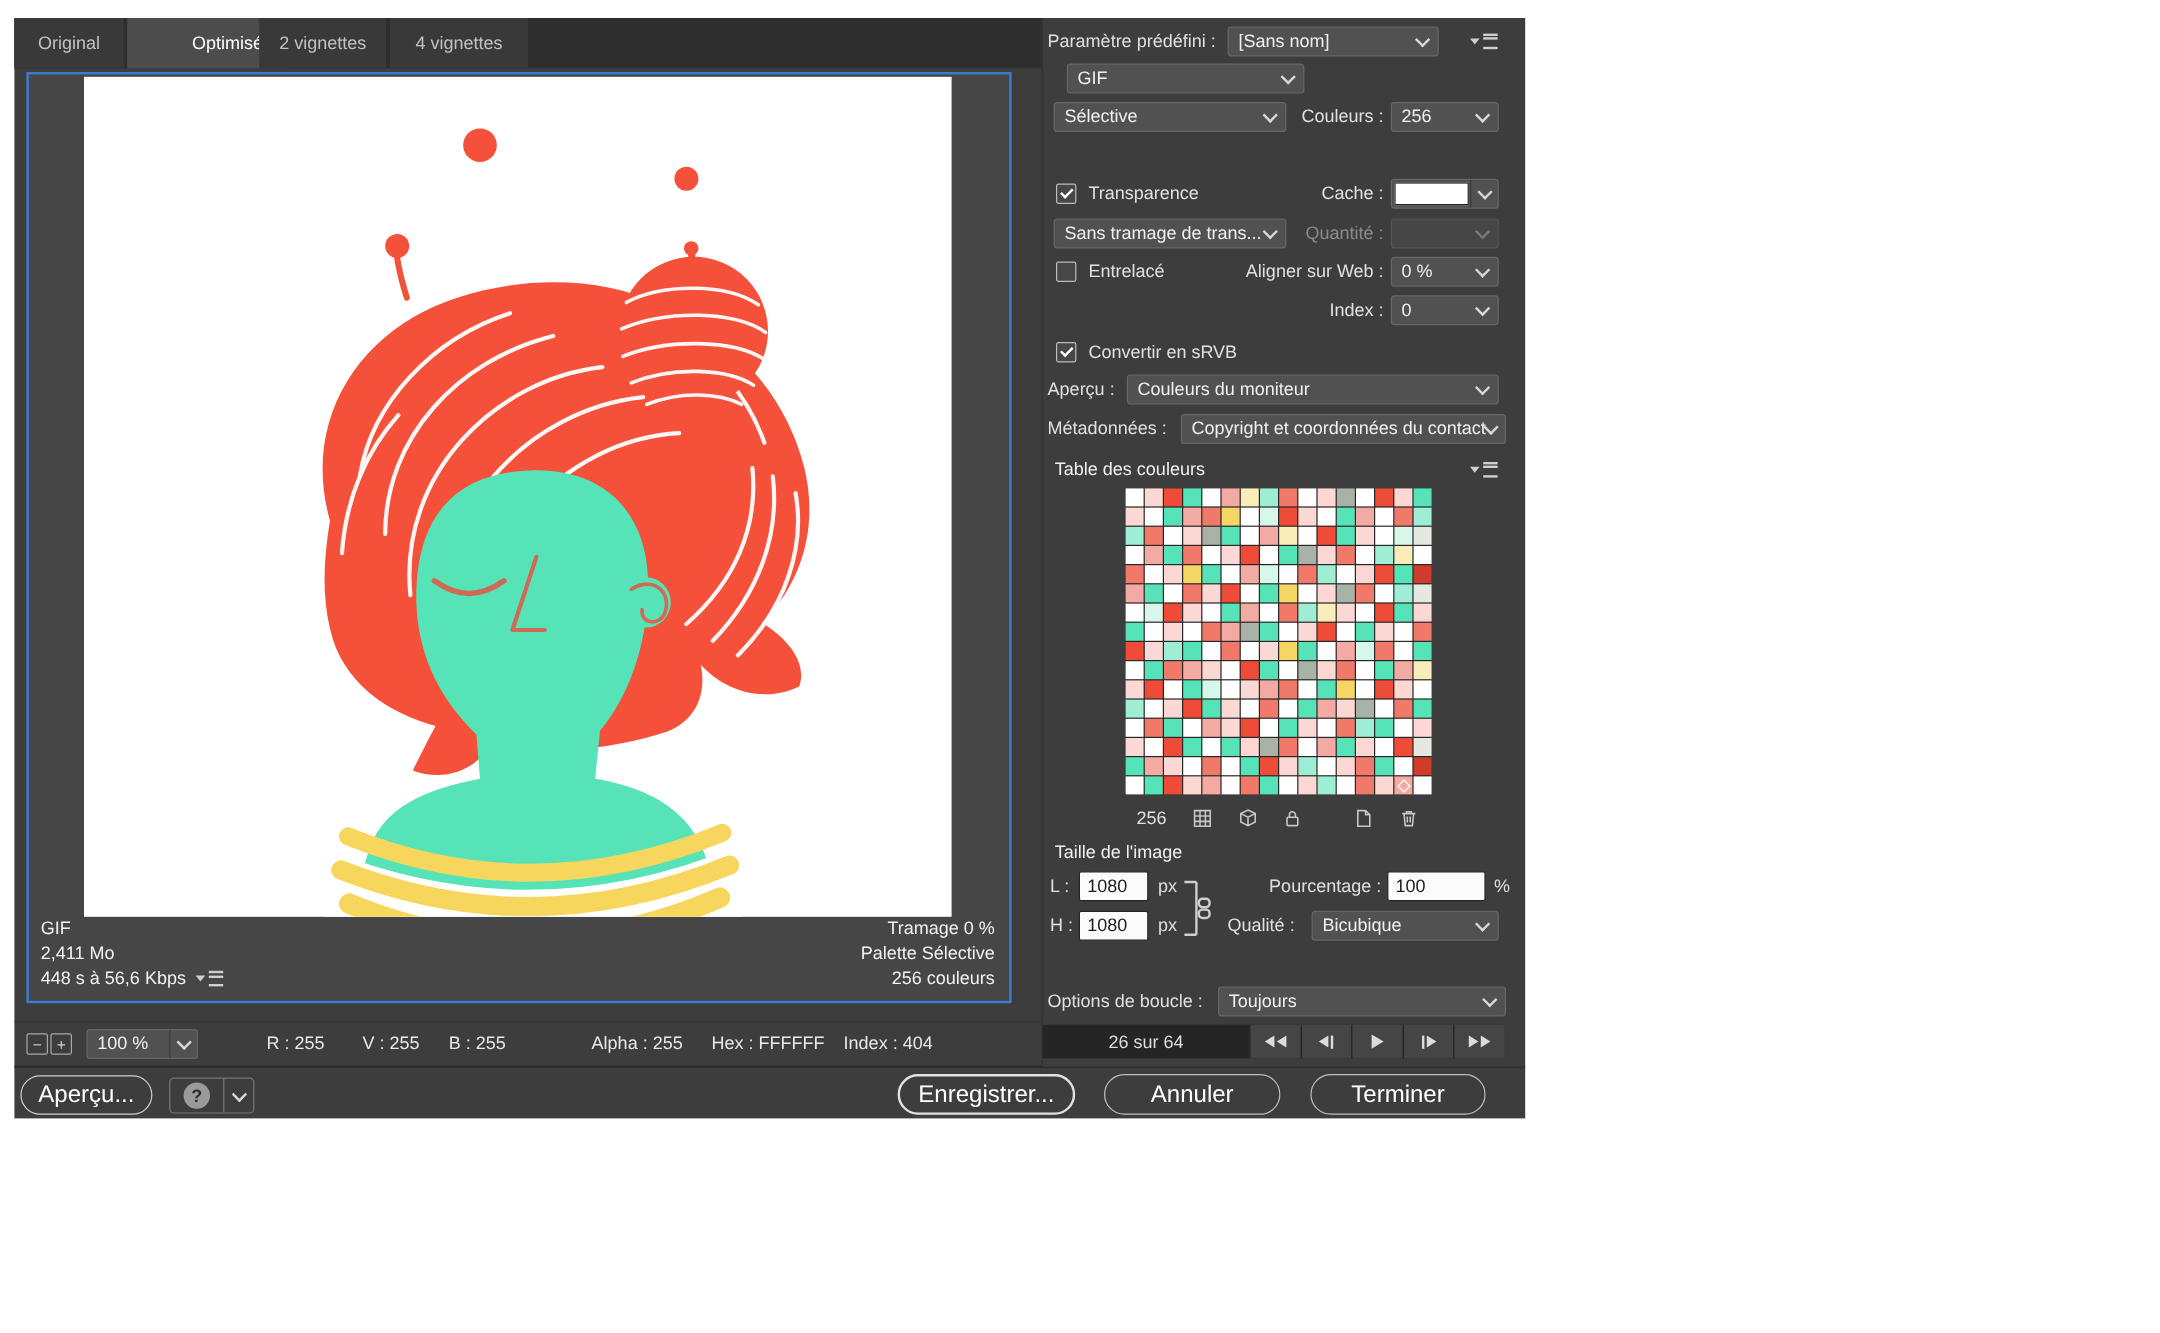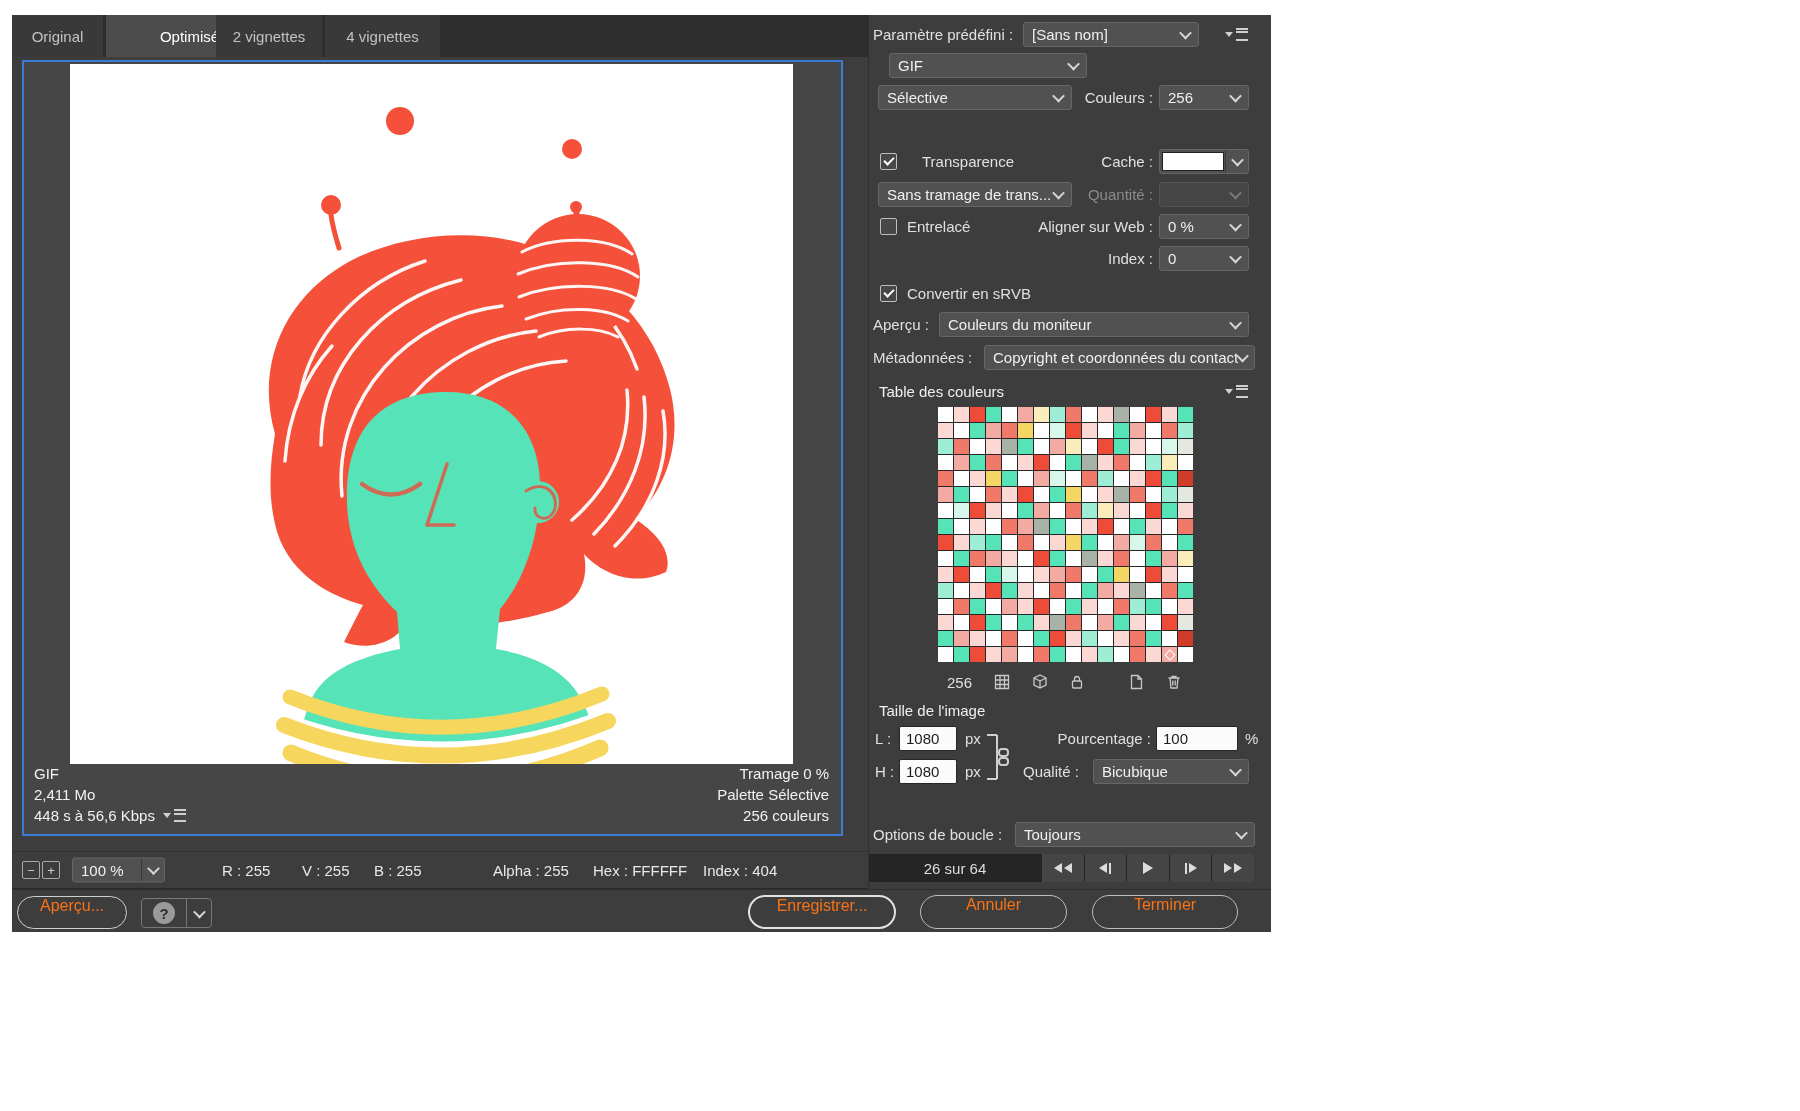--- a/index.html
+++ b/index.html
@@ -77,22 +77,22 @@
   .pb-counter{width:172px;display:flex;align-items:center;justify-content:center;color:#dedede;font-size:15px;}
   .pb-btn{flex:1;display:flex;align-items:center;justify-content:center;gap:1.5px;background:#454545;
           border-left:1px solid #252525;}
   .tl{width:0;height:0;border-top:5px solid transparent;border-bottom:5px solid transparent;border-right:8px solid #dcdcdc;}
   .tr{width:0;height:0;border-top:5px solid transparent;border-bottom:5px solid transparent;border-left:8px solid #dcdcdc;}
   .tr.big{border-top-width:6px;border-bottom-width:6px;border-left-width:10px;}
   .pbar{width:2.5px;height:11px;background:#dcdcdc;}
 
   
   .footer{position:absolute;left:0;top:874px;width:1259px;height:43px;border-top:1px solid #2d2d2d;box-sizing:border-box;}
-  .pill{position:absolute;border-radius:18px;display:flex;align-items:flex-start;justify-content:center;
-        color:#f97316;font-size:16px;background:#3d3d3d;box-sizing:border-box;}
+  .pill{position:absolute;border-radius:18px;display:flex;align-items:center;justify-content:center;
+        color:#ffffff;font-size:20px;background:#3d3d3d;box-sizing:border-box;}
   .combo{position:absolute;left:129px;top:8px;height:30px;border:1px solid #777;border-radius:4px;
          display:flex;align-items:stretch;box-sizing:border-box;}
   .combo-main{width:44px;display:flex;align-items:center;justify-content:center;}
   .globe{width:22px;height:22px;border-radius:50%;background:#9a9a9a;color:#2e2e2e;display:flex;
          align-items:center;justify-content:center;font-size:15px;font-weight:bold;}
 </style>
 </head>
 <body>
 
 <div id="stage">
@@ -231,21 +231,21 @@
         <span class="lbl" style="position:absolute;right:119px;">Couleurs :</span>
         <div class="dd" style="position:absolute;left:290px;width:90px;">
           <span>256</span>
           <span class="chev"></span>
         </div>
       </div>
 
 
       <div class="prow" style="left:0;top:133px;width:403px;">
         <span class="checkbox checked" style="position:absolute;left:11px;"></span>
-        <span class="lbl" style="position:absolute;left:38px;margin-left:15px;">Transparence</span>
+        <span class="lbl" style="position:absolute;left:38px;">Transparence</span>
         <span class="lbl" style="position:absolute;right:119px;">Cache :</span>
         <div class="dd" style="position:absolute;left:290px;width:90px;padding:0 0 0 2px;">
           <span style="display:inline-block;width:60px;height:17px;background:#ffffff;border:1px solid #222;"></span>
           <span class="chev-box">
               <span class="chev"></span>
             </span>
         </div>
       </div>
 
       <div class="prow" style="left:0;top:166px;width:403px;">

